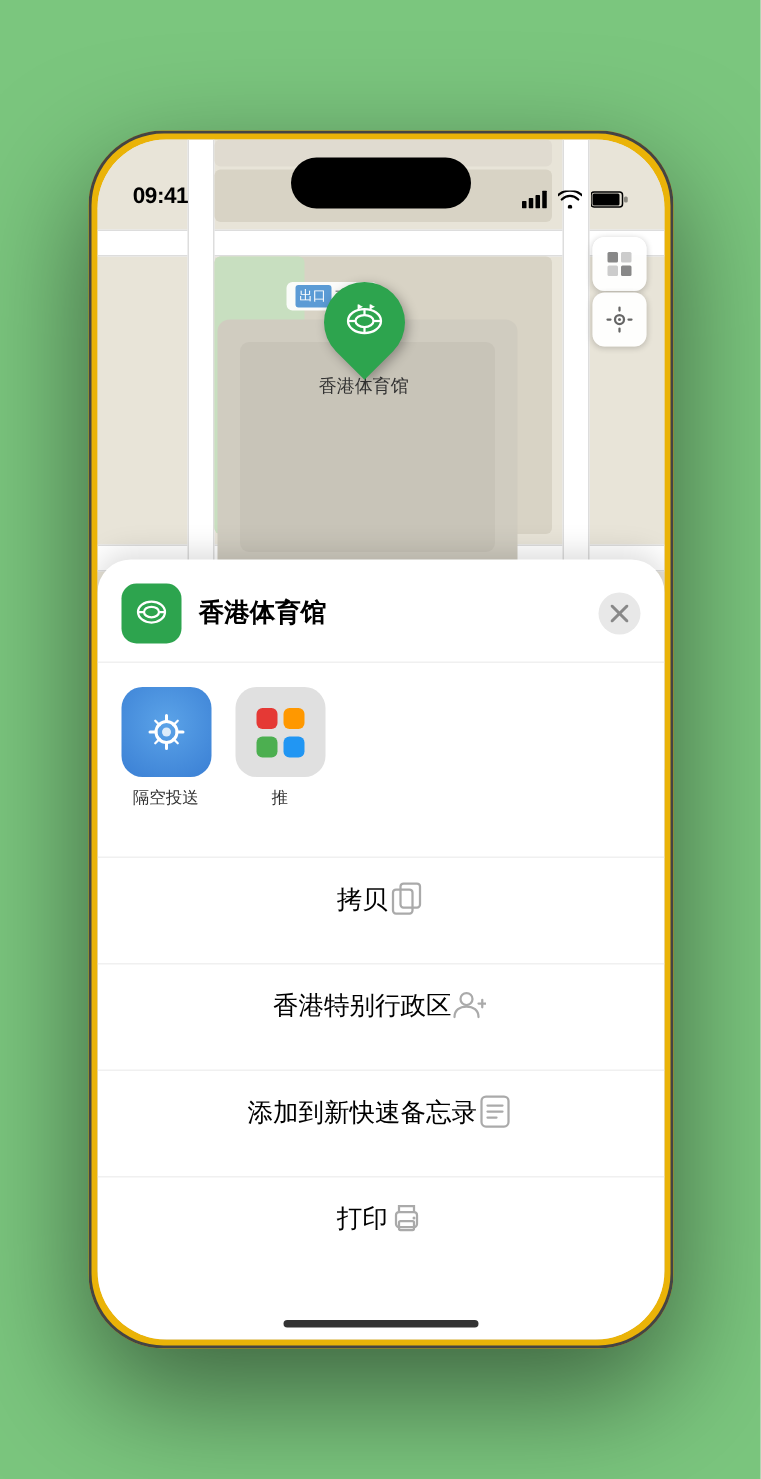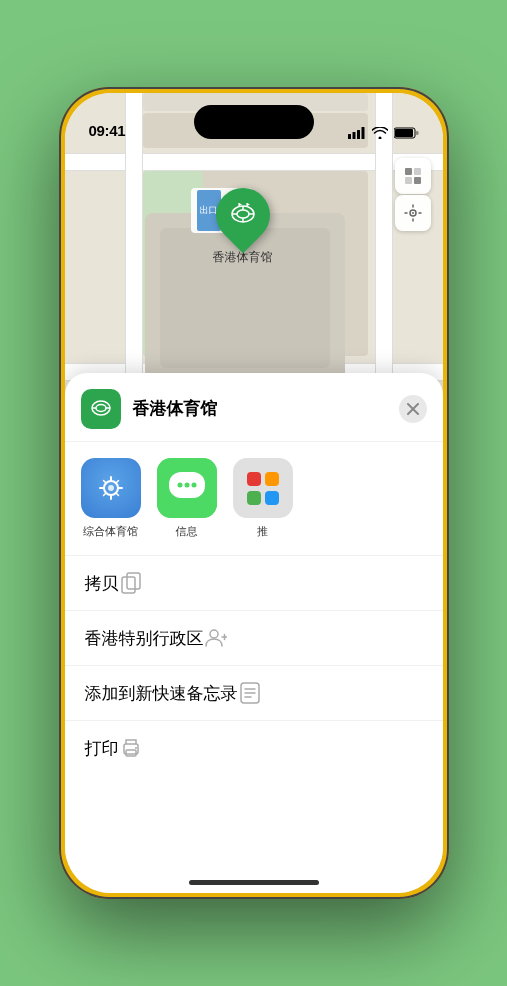--- a/index.html
+++ b/index.html
@@ -139,21 +139,21 @@
       display: flex;
       align-items: center;
       gap: 3px;
       z-index: 5;
     }
 
     .map-label-tag {
       background: #5b9bd5;
       color: #fff;
       font-size: 9px;
-      padding: 14px 3px;
+      padding: 1px 3px;
       border-radius: 2px;
     }
 
     
     .map-controls {
       position: absolute;
       top: 65px;
       right: 12px;
       display: flex;
       flex-direction: column;
@@ -331,24 +331,25 @@
     }
 
     
     .action-items {
       padding: 0 0;
     }
 
     .action-item {
       display: flex;
       align-items: center;
-      justify-content: flex-start;
+      justify-content: center;
       padding: 15px 20px;
       border-top: 1px solid #f0f0f0;
       cursor: pointer;
+      margin-top: 16px;
     }
 
     .action-item-label {
       font-size: 17px;
       color: #000;
     }
 
     .action-item-icon {
       width: 24px;
       height: 24px;
@@ -508,36 +509,23 @@
 
         <div class="action-app">
           <div class="action-app-icon airdrop">
             <svg width="38" height="38" viewBox="0 0 38 38">
               <circle cx="19" cy="19" r="7" fill="none" stroke="#fff" stroke-width="2"></circle>
               <path d="M19 12V8M19 30v-4M12 19H8M30 19h-4" stroke="#fff" stroke-width="2" stroke-linecap="round"></path>
               <path d="M14.5 14.5L11.5 11.5M26.5 26.5L23.5 23.5M23.5 14.5L26.5 11.5M11.5 26.5L14.5 23.5" stroke="#fff" stroke-width="1.5" stroke-linecap="round"></path>
               <circle cx="19" cy="19" r="3" fill="#fff" opacity="0.8"></circle>
             </svg>
           </div>
-          <span class="action-app-label">综合体育馆</span>
-        </div>
-
-        <div class="action-app">
-          <div class="action-app-icon messages">
-            <svg width="60" height="60" viewBox="0 0 60 60">
-              <rect x="0" y="0" width="60" height="60" rx="14" fill="#4cd964"></rect>
-              <path d="M12 38 Q10 44 15 46 L18 34" fill="#4cd964"></path>
-              <rect x="12" y="14" width="36" height="26" rx="12" fill="#fff"></rect>
-              <circle cx="23" cy="27" r="2.5" fill="#4cd964"></circle>
-              <circle cx="30" cy="27" r="2.5" fill="#4cd964"></circle>
-              <circle cx="37" cy="27" r="2.5" fill="#4cd964"></circle>
-            </svg>
-          </div>
-          <span class="action-app-label">信息</span>
-        </div>
+          <span class="action-app-label">隔空投送</span>
+        </div>
+
 
 
 
         <div class="action-app">
           <div class="action-app-icon more">
             <div class="more-dots">
               <div style="display:flex; gap:4px; align-items:center; height:56px; justify-content: center;">
                 <div style="display:flex; flex-direction:column; gap:5px; align-items:center; justify-content:center; height:100%;">
 
                   <div style="display:flex; gap:4px;">

